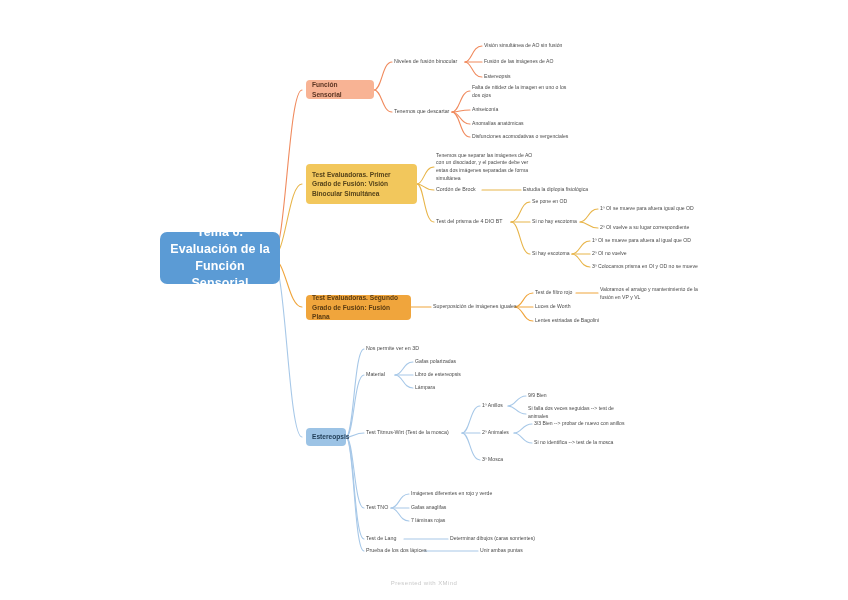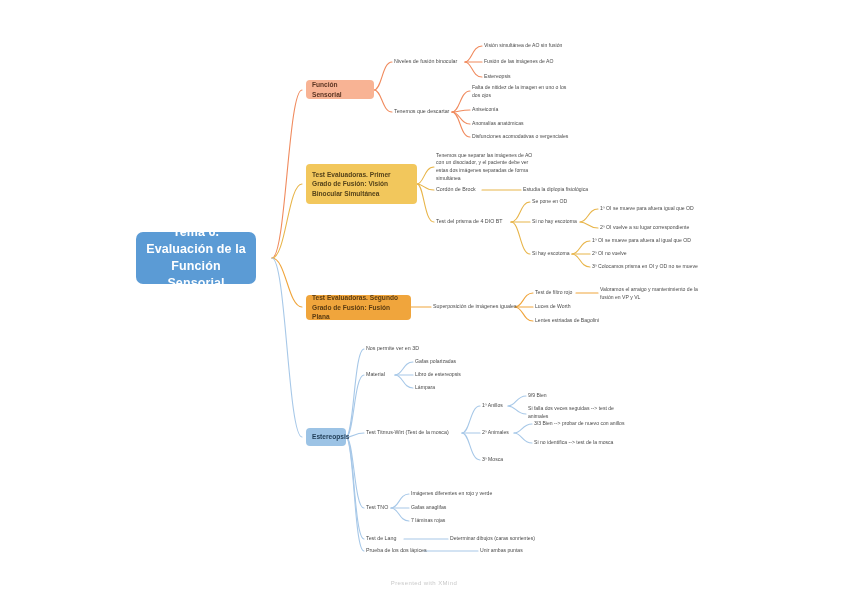--- a/index.html
+++ b/index.html
@@ -118,21 +118,21 @@
       <path d="M391 508 C399 508 399 494 409 494" stroke="#a7c8e8"></path>
       <path d="M391 508 L409 508" stroke="#a7c8e8"></path>
       <path d="M391 508 C399 508 399 521 409 521" stroke="#a7c8e8"></path>
 
       <path d="M404 539 L448 539" stroke="#a7c8e8"></path>
 
       <path d="M424 551 L478 551" stroke="#a7c8e8"></path>
     </g>
   </svg>
 
-  <div class="node central" style="left:136px;top:232px;width:120px;height:52px;">Tema 6. Evaluación de la Función Sensorial</div>
+  <div class="node central" style="left:160px;top:232px;width:120px;height:52px;">Tema 6. Evaluación de la Función Sensorial</div>
 
   <div class="node main salmon" style="left:306px;top:80px;width:68px;height:19px;">Función Sensorial</div>
 
   <div class="node leaf topic" style="left:394px;top:55px;width:72px;height:14px;">Niveles de fusión binocular</div>
   <div class="node leaf" style="left:484px;top:40px;width:130px;height:12px;">Visión simultánea de AO sin fusión</div>
   <div class="node leaf" style="left:484px;top:56px;width:130px;height:12px;">Fusión de las imágenes de AO</div>
   <div class="node leaf" style="left:484px;top:71px;width:130px;height:12px;">Estereopsis</div>
 
   <div class="node leaf topic" style="left:394px;top:105px;width:60px;height:14px;">Tenemos que descartar</div>
   <div class="node leaf" style="left:472px;top:84px;width:130px;height:16px;">Falta de nitidez de la imagen en uno o los

